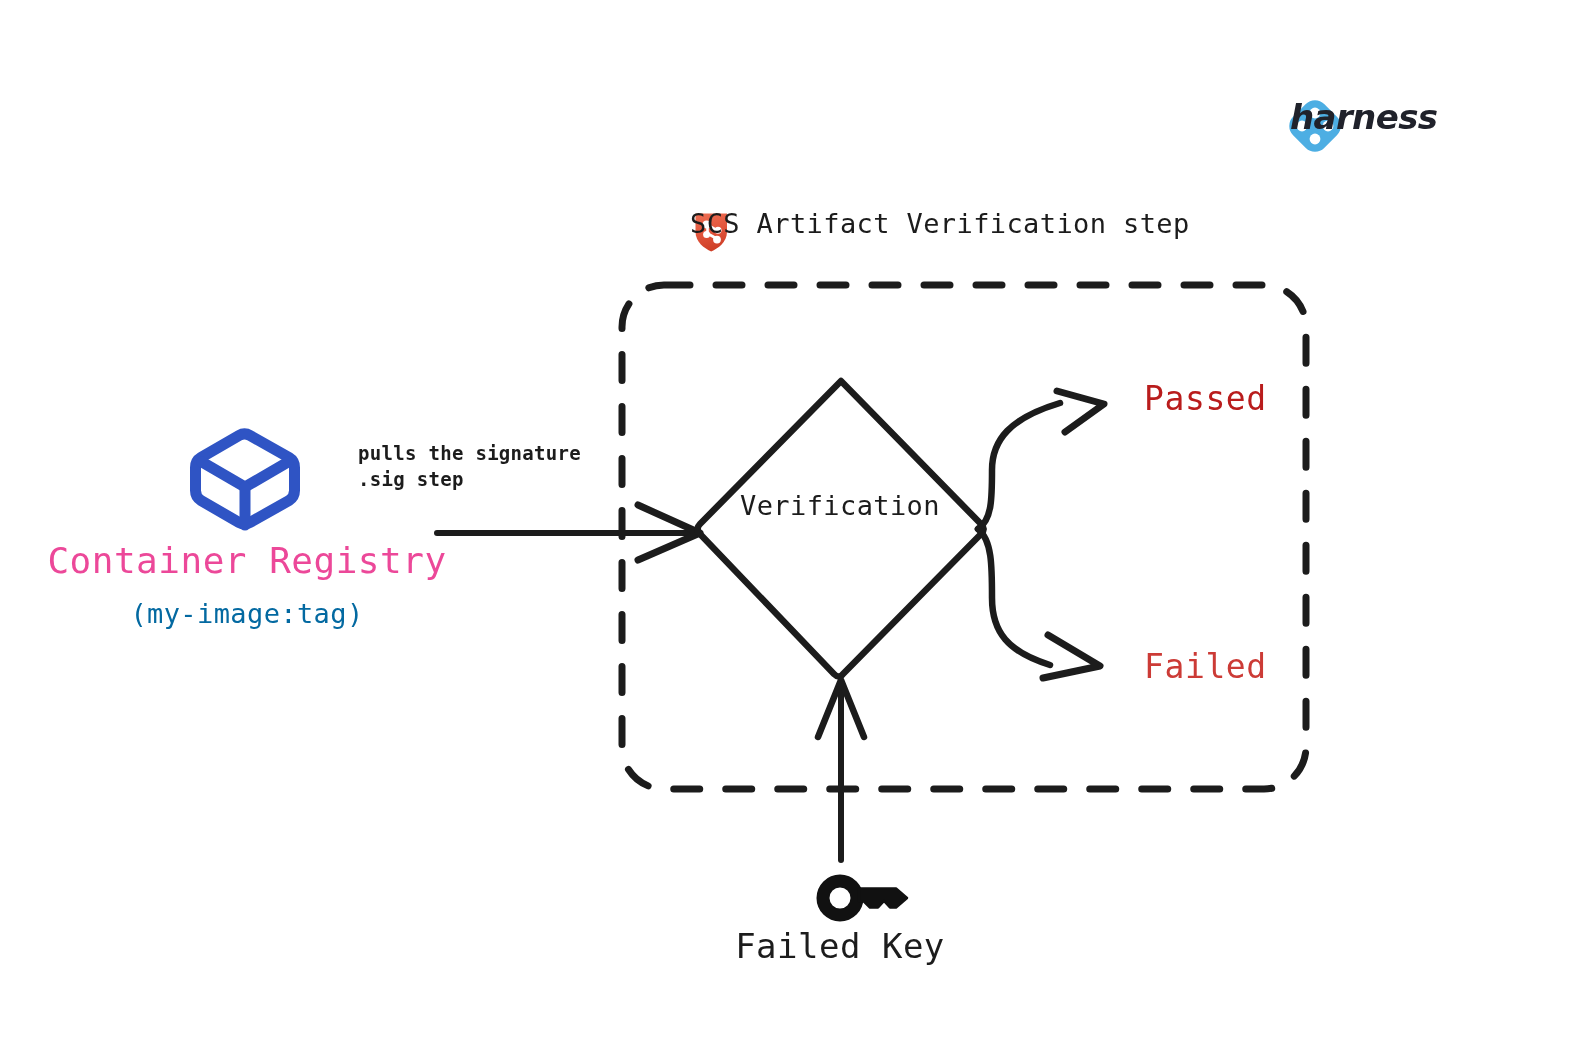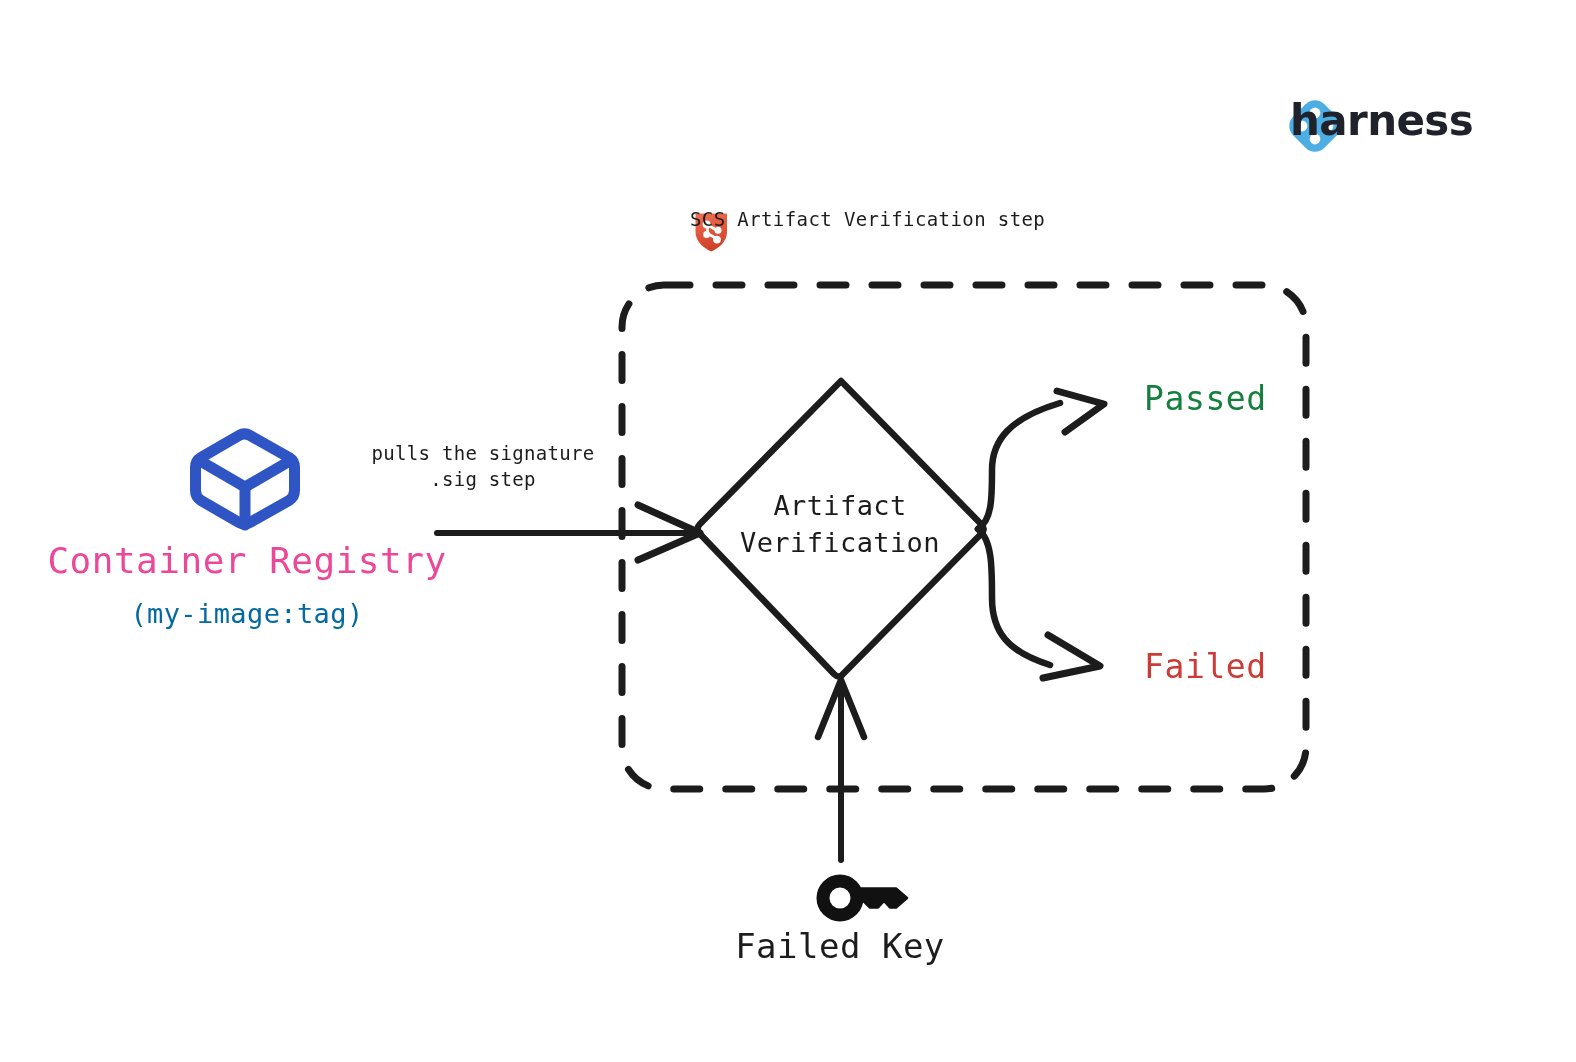--- a/index.html
+++ b/index.html
@@ -25,36 +25,37 @@
 
   
   #harness-logo {
     left: 1290px; top: 100px;
     display: flex;
     align-items: center;
     gap: 4px;
   }
   #harness-wordmark {
     font-family: "DejaVu Sans", "Liberation Sans", sans-serif;
-    font-size: 42px;
+    font-size: 34px;
     font-weight: 700;
     color: #20222b;
     letter-spacing: -0.6px;
     line-height: 1;
+    font-style: italic;
   }
 
   
   #step-title-row {
     left: 690px; top: 208px;
     display: flex;
     align-items: center;
     gap: 13px;
   }
   #step-title-text {
-    font-size: 19px;
+    font-size: 27px;
     letter-spacing: 0.4px;
     color: #1c1c1c;
     white-space: nowrap;
   }
 
   
   #registry-label {
     left: 0px; top: 540px;
     width: 494px;
     text-align: center;
@@ -68,25 +69,25 @@
     text-align: center;
     font-size: 27px;
     letter-spacing: 0.4px;
     color: #0369a1;
   }
 
   
   #pull-edge-label {
     left: 358px; top: 440px;
     width: 250px;
-    text-align: center;
     font-size: 19px;
     line-height: 26px;
     letter-spacing: 0.3px;
     color: #1c1c1c;
+    font-weight: bold;
   }
 
   
   #decision-text {
     left: 700px; top: 487px;
     width: 280px;
     text-align: center;
     font-size: 27px;
     line-height: 37px;
     letter-spacing: 0.4px;
@@ -202,21 +203,20 @@
 
 <div class="abs" id="registry-label">Container Registry</div>
 <div class="abs" id="registry-sublabel">(my-image:tag)</div>
 
 <div class="abs" id="pull-edge-label">
   <div>pulls the signature</div>
   <div>.sig step</div>
 </div>
 
 <div class="abs" id="decision-text">
-  <div>Artifact</div>
   <div>Verification</div>
 </div>
 
-<div class="abs outcome-label" id="outcome-passed" style="color: #15803d;">Passed</div>
+<div class="abs outcome-label" id="outcome-passed" style="color: #b91c1c;">Passed</div>
 
 <div class="abs outcome-label" id="outcome-failed" style="color: rgb(204, 59, 54);">Failed</div>
 
 <div class="abs" id="publickey-label">Failed Key</div>
 
 </body></html>

